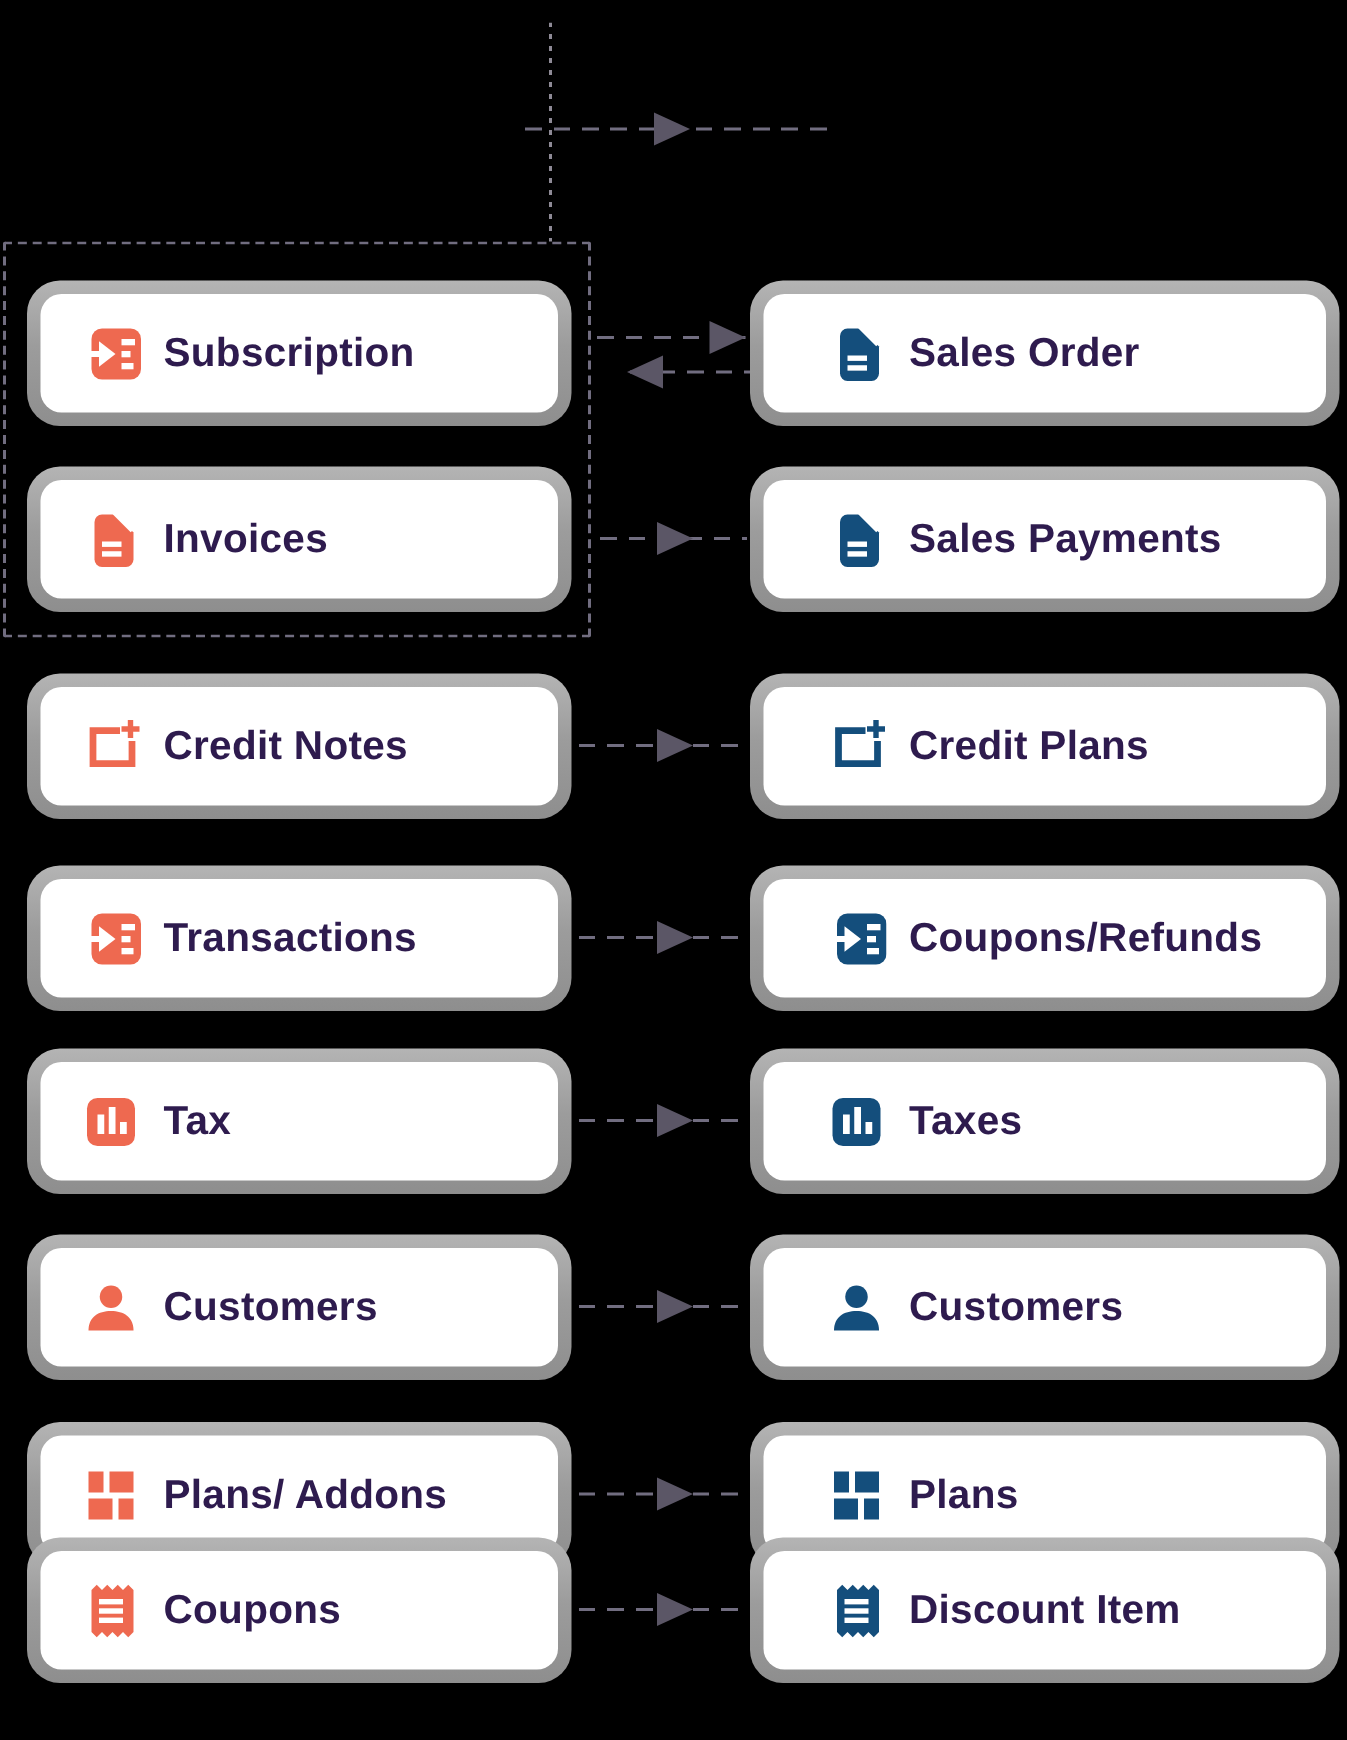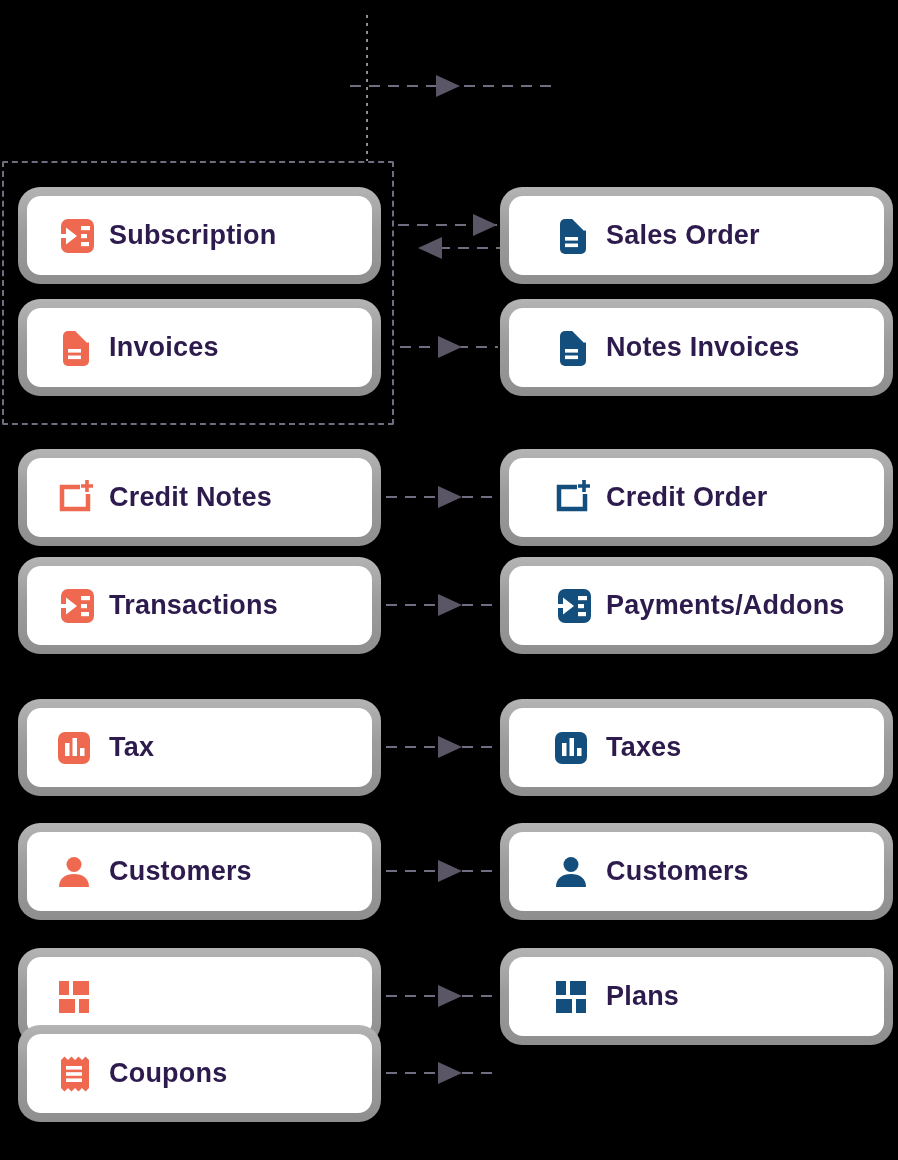--- a/index.html
+++ b/index.html
@@ -125,79 +125,79 @@
     <div class="card card-right">
       <div class="card-inner">
         <svg class="icon">
             <use href="#document-icon"></use>
           </svg>
         <span class="label">Sales Order</span>
       </div>
     </div>
   </div>
 
-  <div class="row" style="top:284px;text-align:center;">
+  <div class="row" style="top:296px;text-align:center;">
     <div class="card card-left">
       <div class="card-inner">
         <svg class="icon">
             <use href="#document-icon"></use>
           </svg>
         <span class="label">Invoices</span>
       </div>
     </div>
     <div class="dash-h" style="left:400px;top:47px;width:98px;"></div>
     <div class="arr-r" style="left:438px;top:37px;"></div>
     <div class="card card-right">
       <div class="card-inner">
         <svg class="icon">
             <use href="#document-icon"></use>
           </svg>
-        <span class="label">Notes Invoices</span>
+        <span class="label">Sales Payments</span>
       </div>
     </div>
   </div>
 
   <div class="row" style="top:434px;padding-left:18px;">
     <div class="card card-left">
       <div class="card-inner">
         <svg class="icon">
             <use href="#credit-plus-icon"></use>
           </svg>
         <span class="label">Credit Notes</span>
       </div>
     </div>
     <div class="dash-h" style="left:386px;top:47px;width:112px;"></div>
     <div class="arr-r" style="left:438px;top:37px;"></div>
     <div class="card card-right">
       <div class="card-inner">
         <svg class="icon">
             <use href="#credit-plus-icon"></use>
           </svg>
-        <span class="label">Credit Order</span>
-      </div>
-    </div>
-  </div>
-
-  <div class="row" style="top:542px;">
+        <span class="label">Credit Plans</span>
+      </div>
+    </div>
+  </div>
+
+  <div class="row" style="top:562px;">
     <div class="card card-left">
       <div class="card-inner">
         <svg class="icon">
             <use href="#arrow-list-icon"></use>
           </svg>
         <span class="label">Transactions</span>
       </div>
     </div>
     <div class="dash-h" style="left:386px;top:47px;width:112px;"></div>
     <div class="arr-r" style="left:438px;top:37px;"></div>
     <div class="card card-right">
       <div class="card-inner">
         <svg class="icon">
             <use href="#arrow-list-icon"></use>
           </svg>
-        <span class="label">Payments/Addons</span>
+        <span class="label">Coupons/Refunds</span>
       </div>
     </div>
   </div>
 
   <div class="row" style="top:684px;text-align:right;">
     <div class="card card-left">
       <div class="card-inner">
         <svg class="icon">
             <use href="#bar-chart-icon"></use>
           </svg>
@@ -236,20 +236,21 @@
       </div>
     </div>
   </div>
 
   <div class="row" style="top:933px;">
     <div class="card card-left">
       <div class="card-inner">
         <svg class="icon">
             <use href="#grid-icon"></use>
           </svg>
+        <span class="label">Plans/ Addons</span>
       </div>
     </div>
     <div class="dash-h" style="left:386px;top:47px;width:112px;"></div>
     <div class="arr-r" style="left:438px;top:37px;"></div>
     <div class="card card-right">
       <div class="card-inner">
         <svg class="icon">
             <use href="#grid-icon"></use>
           </svg>
         <span class="label">Plans</span>
@@ -261,15 +262,23 @@
     <div class="card card-left">
       <div class="card-inner">
         <svg class="icon">
             <use href="#ticket-icon"></use>
           </svg>
         <span class="label">Coupons</span>
       </div>
     </div>
     <div class="dash-h" style="left:386px;top:47px;width:112px;"></div>
     <div class="arr-r" style="left:438px;top:37px;"></div>
+    <div class="card card-right">
+      <div class="card-inner">
+        <svg class="icon">
+            <use href="#ticket-icon"></use>
+          </svg>
+        <span class="label">Discount Item</span>
+      </div>
+    </div>
   </div>
 
 </div>
 
 </body></html>

